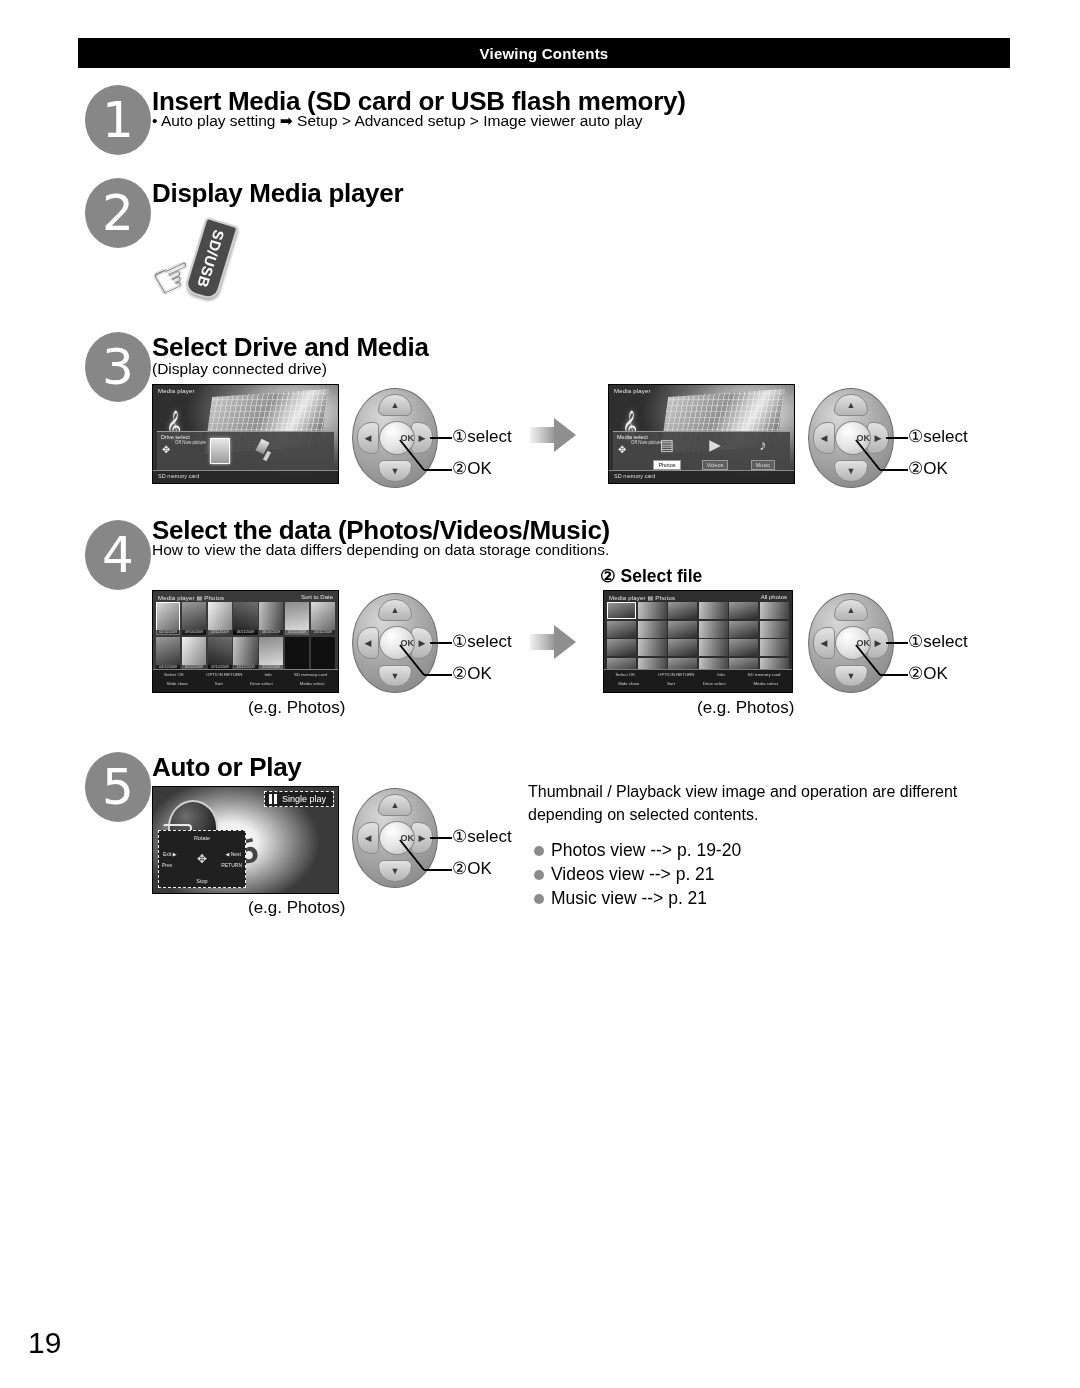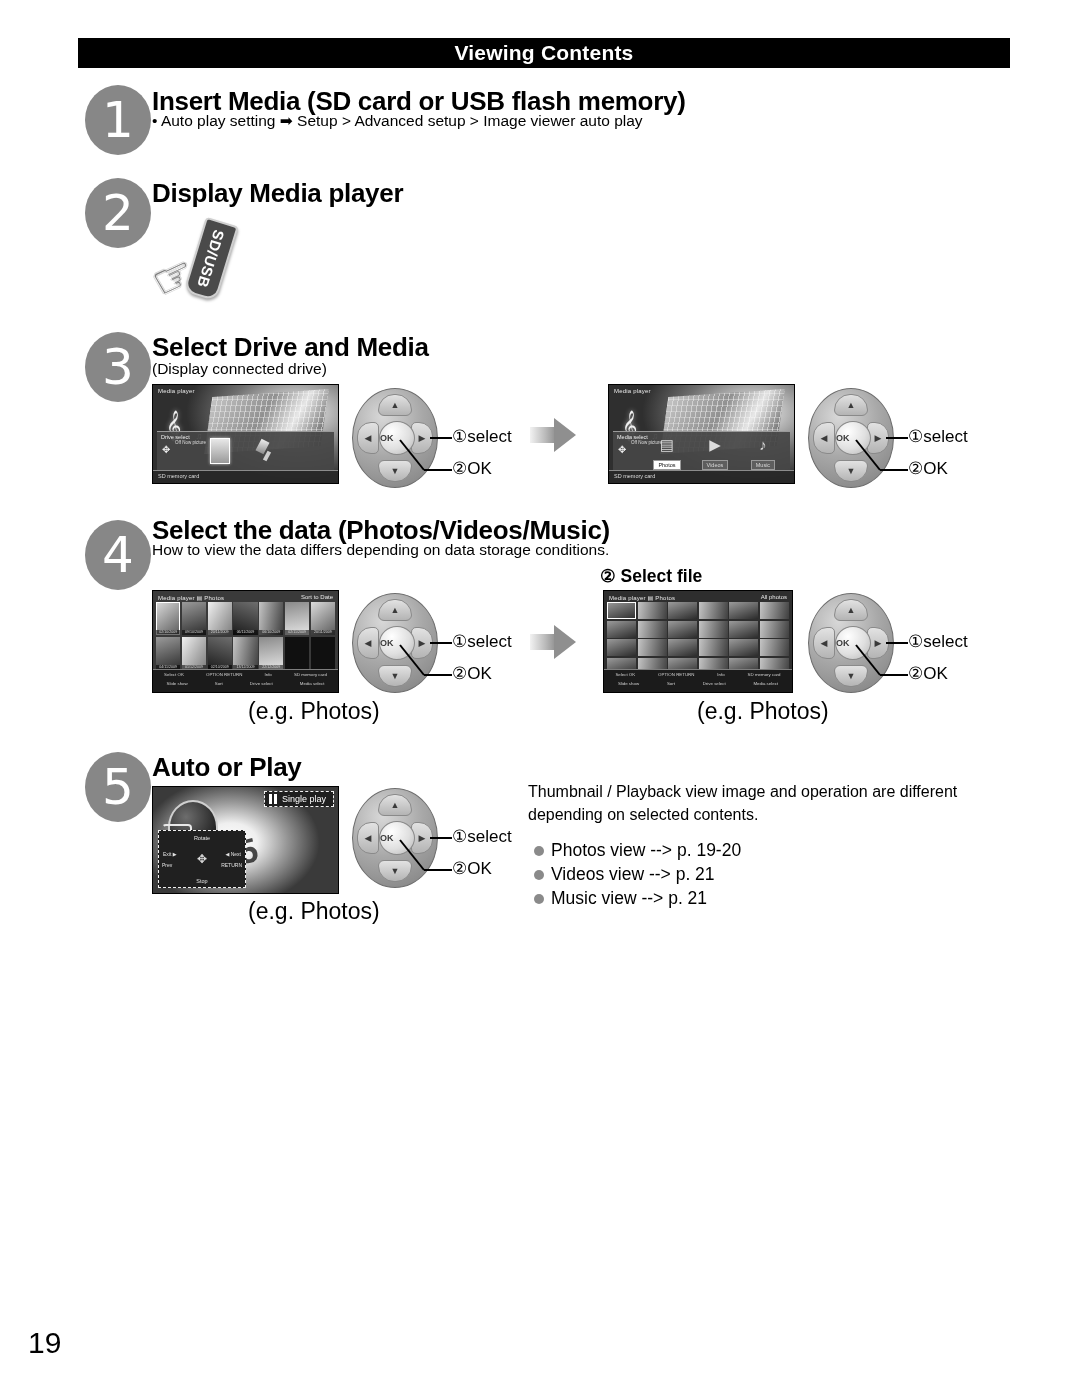--- a/index.html
+++ b/index.html
@@ -18,21 +18,21 @@
 
   
   .header-bar {
     position: absolute;
     left: 78px;
     top: 38px;
     width: 932px;
     height: 30px;
     background: #000;
     color: #fff;
-    font-size: 21px;
+    font-size: 15px;
     font-weight: bold;
     display: flex;
     align-items: center;
     justify-content: center;
     letter-spacing: .2px;
   }
 
   
   .step-circle {
     position: absolute;
@@ -319,21 +319,21 @@
   .dpad-ok {
     position: absolute;
     left: 27px; top: 33px;
     width: 36px; height: 34px;
     border-radius: 50%;
     background: radial-gradient(circle at 35% 30%, #fff 0%, #e0e0e0 55%, #b5b5b5 100%);
     border: 1px solid #8a8a8a;
     box-sizing: border-box;
     display: flex;
     align-items: center;
-    justify-content: flex-start;
+    justify-content: flex-end;
     font-size: 9px;
     font-weight: bold;
     color: #3b3b3b;
   }
   .callout-svg {
     position: absolute;
     left: 0; top: 0;
     overflow: visible;
     pointer-events: none;
   }
@@ -360,21 +360,21 @@
     left: 24px; top: 0;
     width: 0; height: 0;
     border-top: 17px solid transparent;
     border-bottom: 17px solid transparent;
     border-left: 22px solid #8f8f8f;
   }
 
   
   .caption {
     position: absolute;
-    font-size: 23px;
+    font-size: 17px;
     white-space: nowrap;
   }
 
   
   .sdusb {
     position: absolute;
   }
   .sdusb-card {
     position: absolute;
     left: 42px; top: 2px;

